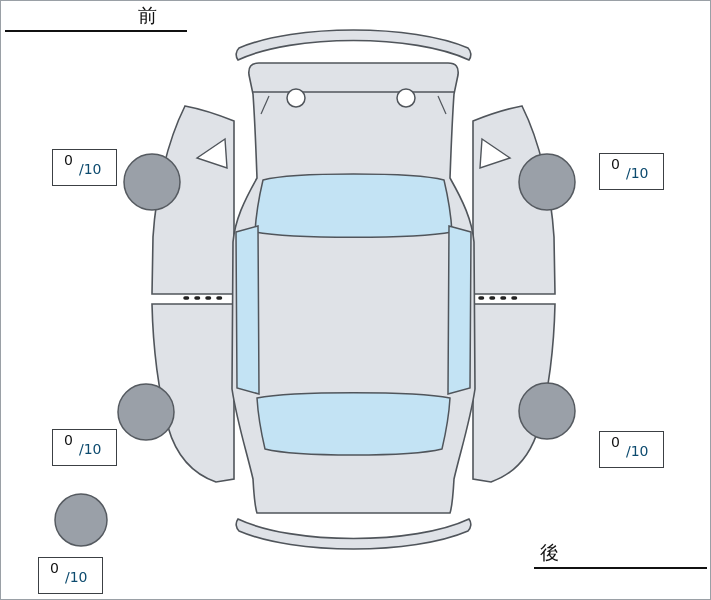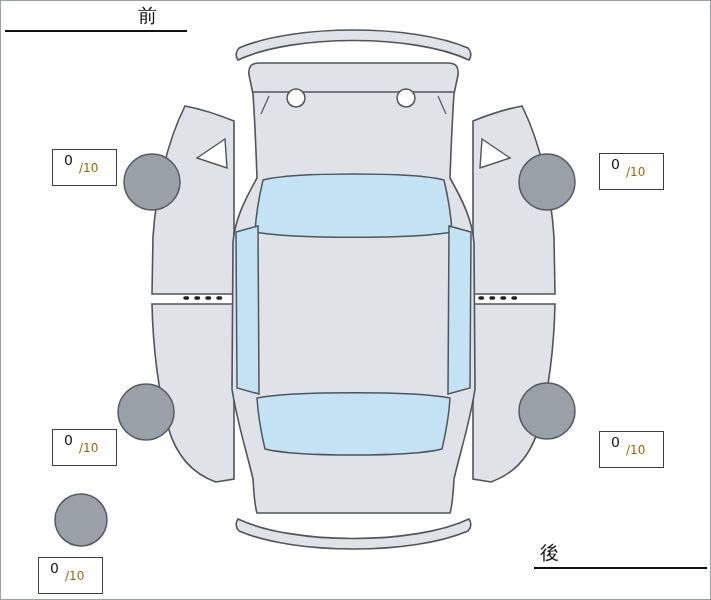--- a/index.html
+++ b/index.html
@@ -13,21 +13,21 @@
   .score-box {
     position:absolute; width:63px; height:35px;
     background:#ffffff; border:1px solid #3c4044; box-sizing:content-box;
   }
   .score-box .val {
     position:absolute; left:11px; top:2px;
     font-size:14px; color:#111; line-height:1.2;
   }
   .score-box .den {
     position:absolute; left:26px; top:11px;
-    font-size:12px; color:#a16207; line-height:1.2;
+    font-size:14px; color:#0c4a6e; line-height:1.2;
   }
   .jp-label {
     position:absolute; font-size:19px; color:#111; line-height:1.2;
     letter-spacing:1px;
   }
   .rule { position:absolute; height:2px; background:#111; }
 </style>
 </head>
 <body>
 

